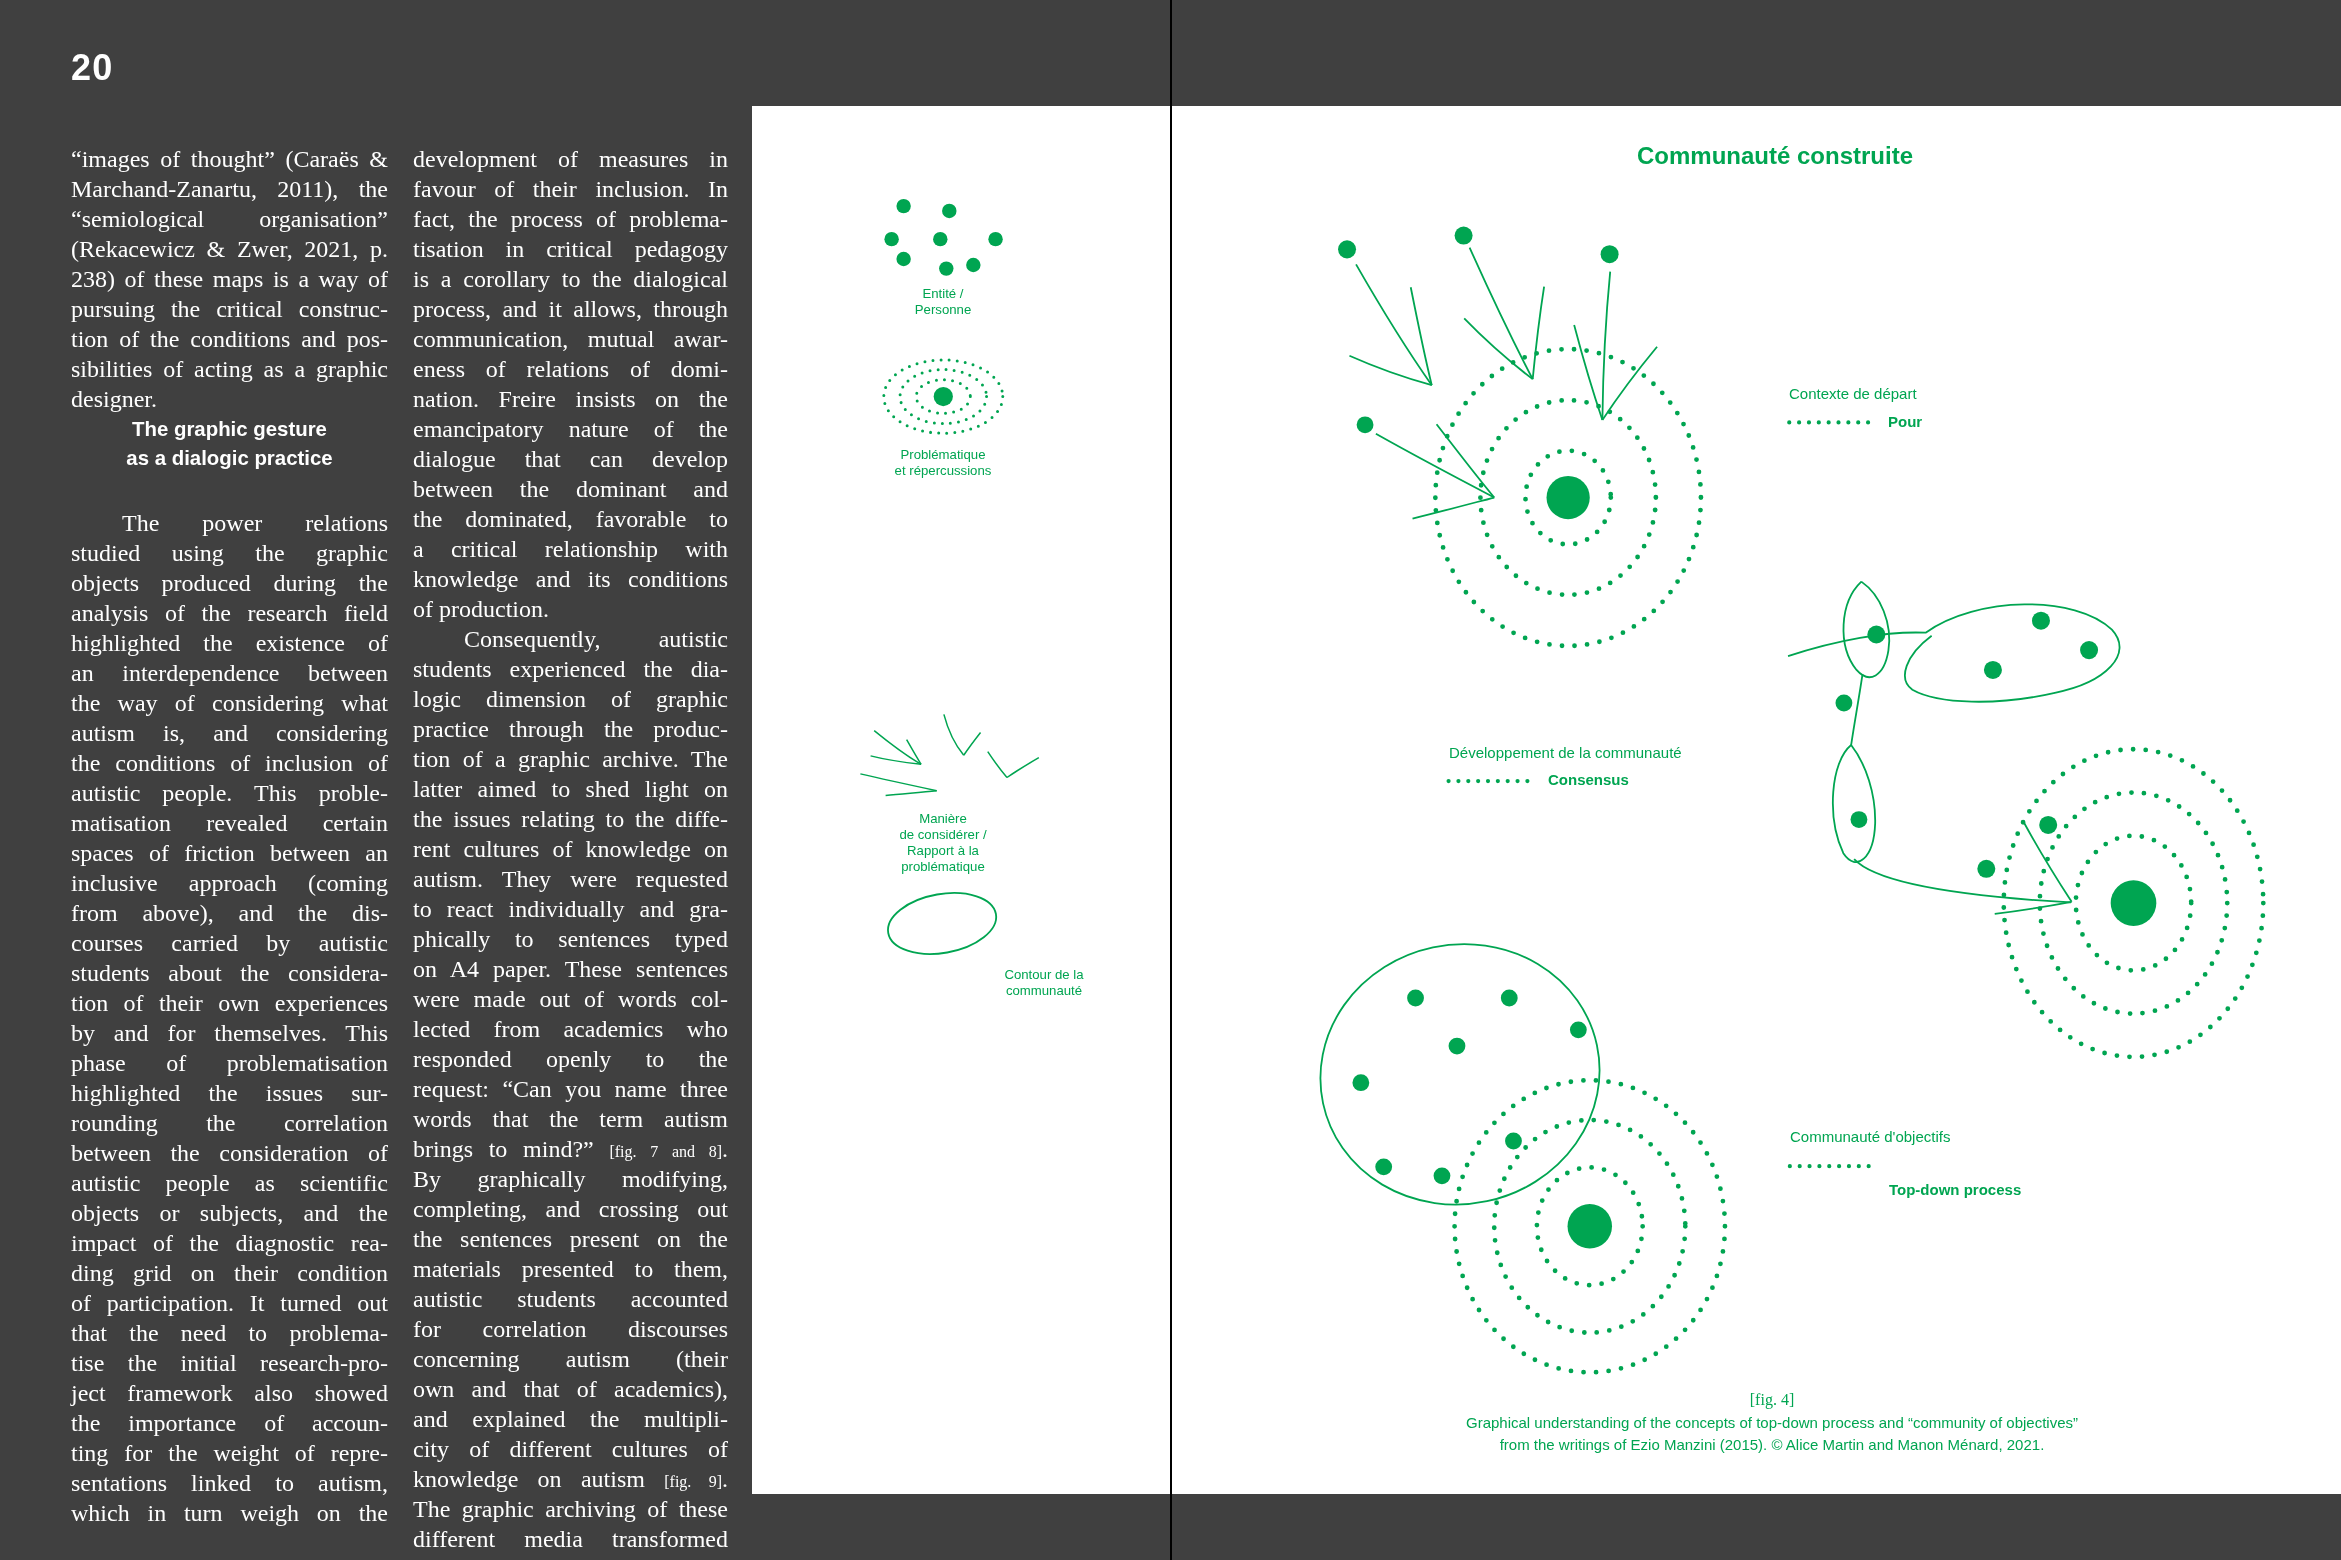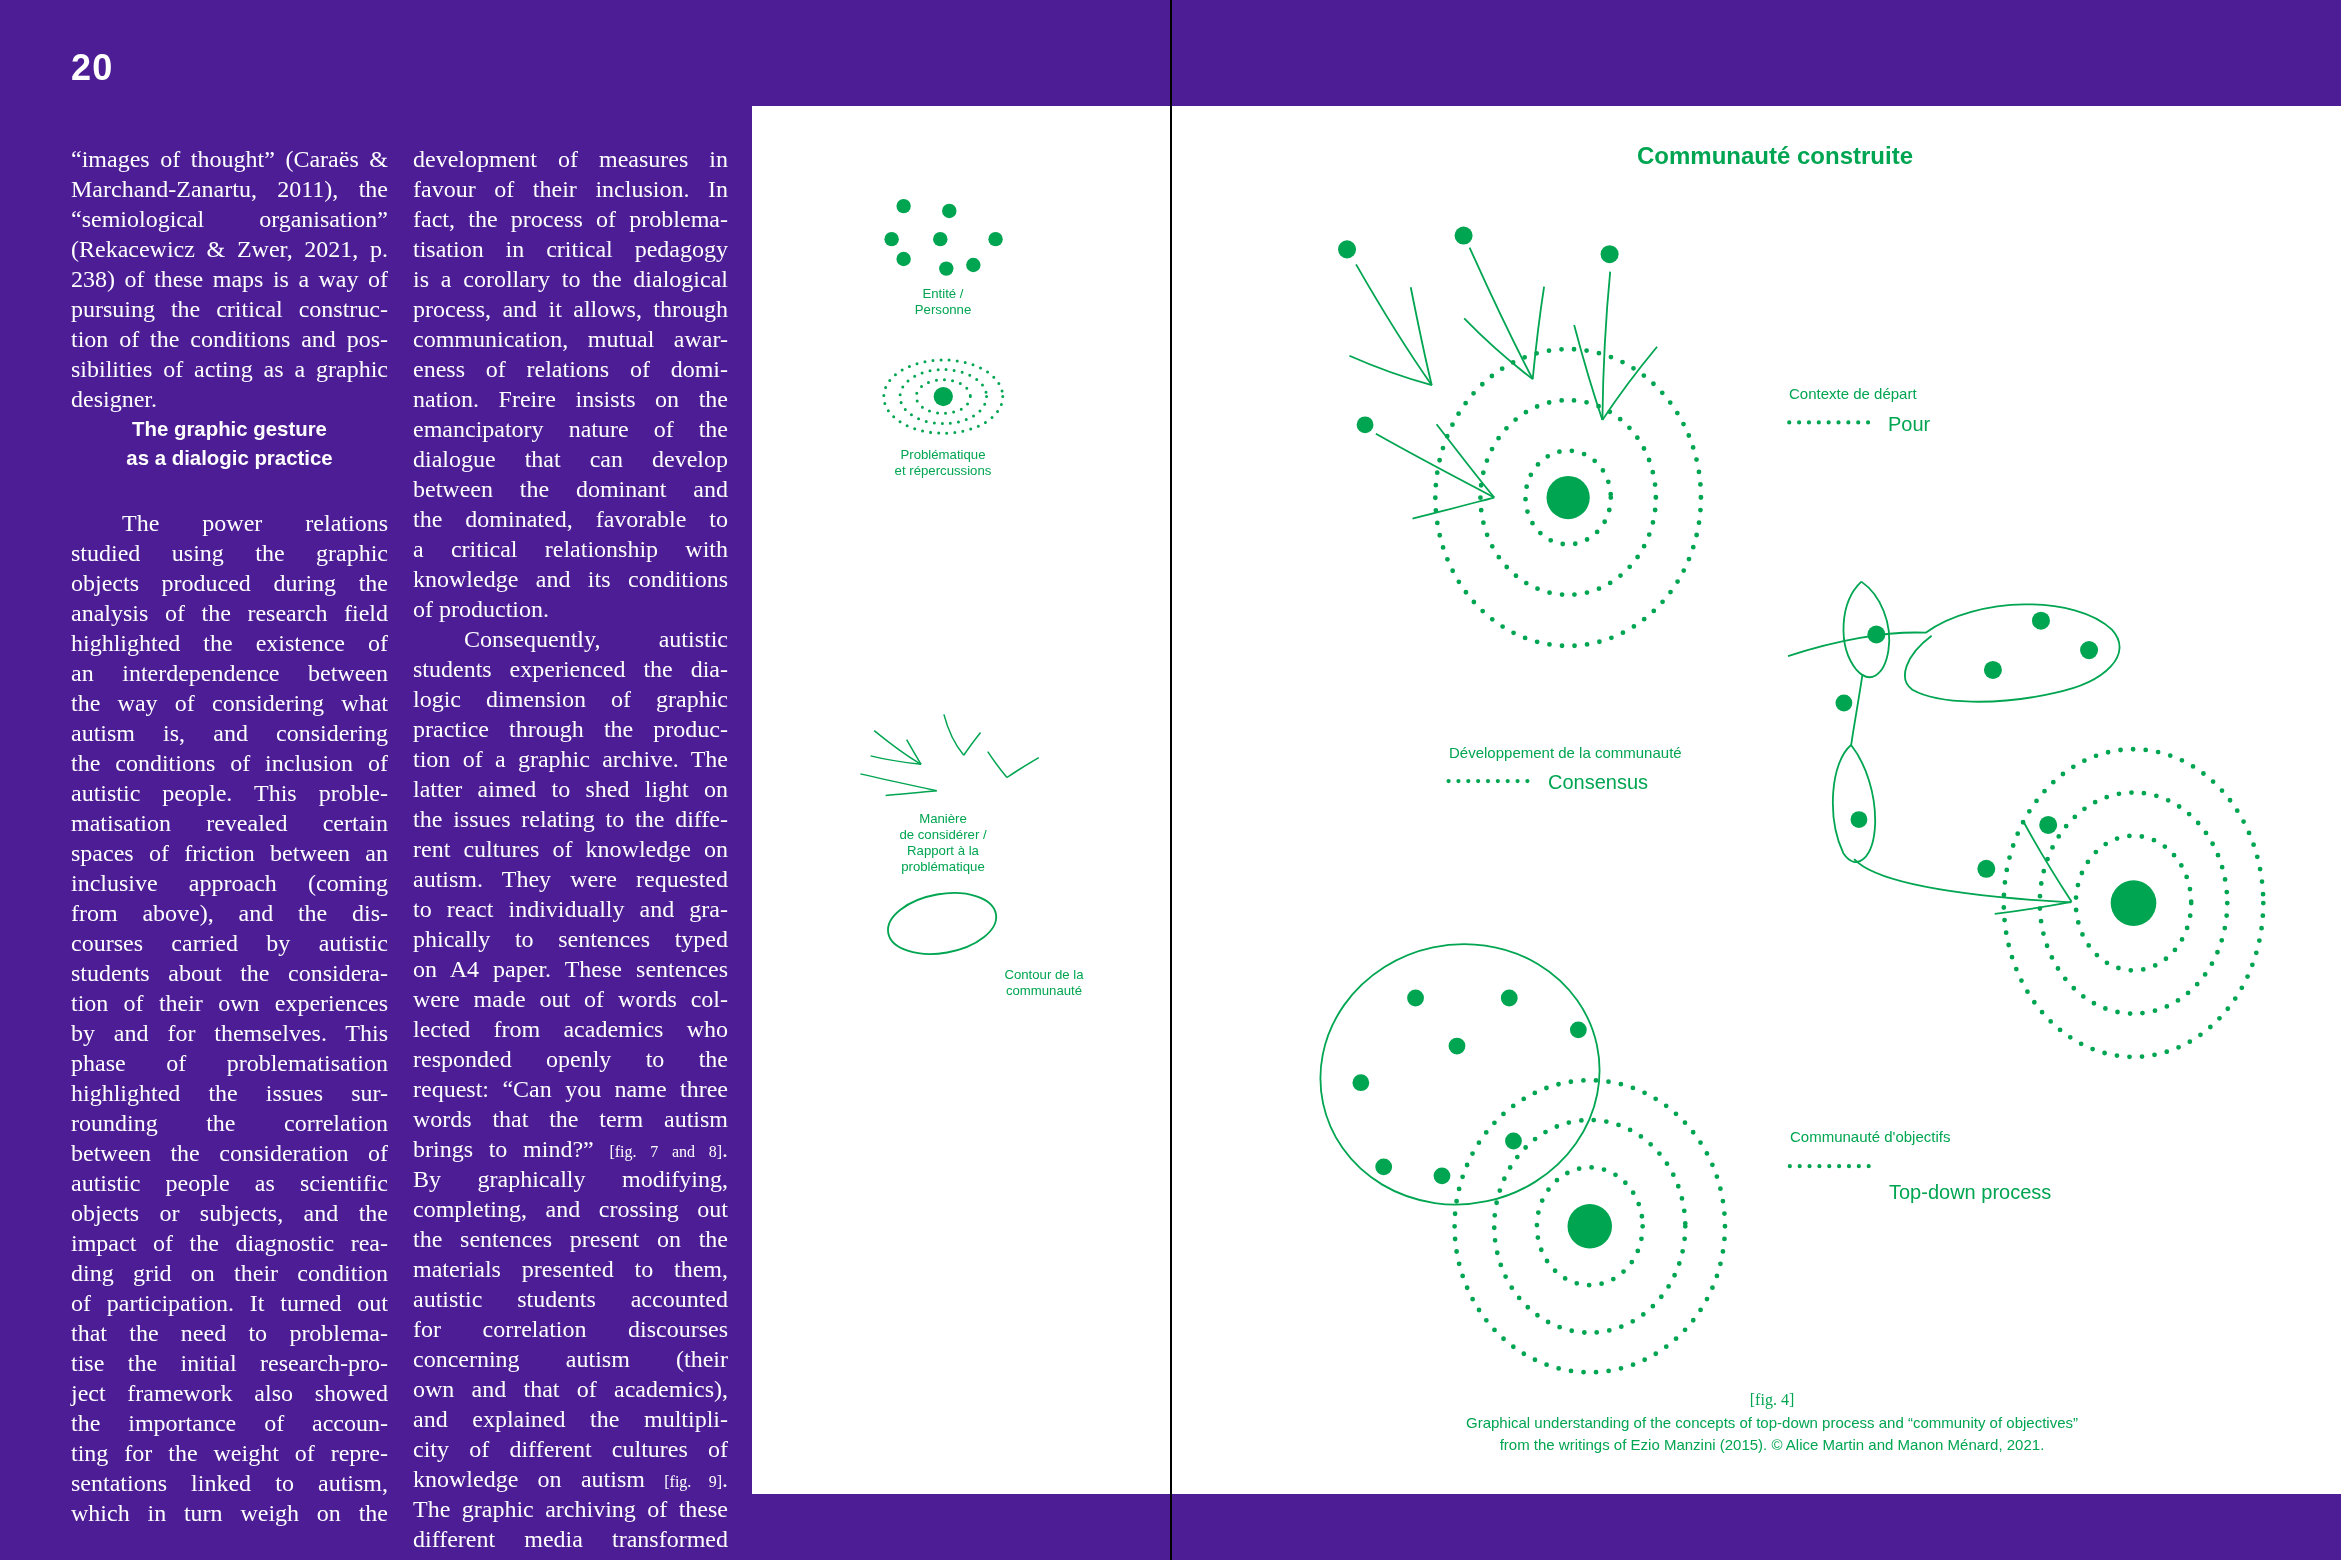--- a/index.html
+++ b/index.html
@@ -1,16 +1,16 @@
 <!DOCTYPE html>
 <html style="font-size:9.6px"><head>
 <meta charset="utf-8">
 <style>
   html,body{margin:0;padding:0;background:#00a551;}
-  .canvas{position:relative;width:2342px;height:1561px;background:#4c1d95;overflow:hidden;
+  .canvas{position:relative;width:2342px;height:1561px;background:#404040;overflow:hidden;
           font-family:"Liberation Sans",sans-serif;}
   .paper{position:absolute;left:752px;top:106px;width:1590px;height:1388px;background:#ffffff;}
   .fold{position:absolute;left:1170px;top:0;width:1.8px;height:1561px;background:#000;}
   .pagenum{position:absolute;left:71px;top:47px;color:#fff;font-weight:700;font-size:36px;letter-spacing:1.2px;}
   svg.overlay{position:absolute;left:0;top:0;pointer-events:none;}
 
   
   .tcol{position:absolute;color:#fff;font-family:"Liberation Serif",serif;font-size:24px;margin-top:6px;}
   .tcol .tline{height:30px;line-height:30px;text-align:justify;text-align-last:justify;white-space:nowrap;}
   .tcol .tline.tend{text-align-last:left;}
@@ -21,21 +21,21 @@
   .heading-block .tline{height:29px;line-height:29px;text-align:center;white-space:nowrap;}
 
   
   .leglab{position:absolute;transform:translateX(-50%);color:#00a551;font-size:13.2px;text-align:center;}
   .leglab .tline{height:16px;line-height:16px;white-space:nowrap;}
 
   
   .dtitle{position:absolute;left:1775px;top:142px;transform:translateX(-50%);
           white-space:nowrap;color:#00a551;font-weight:700;font-size:24px;}
   .dlabel{position:absolute;color:#00a551;font-size:15px;white-space:nowrap;}
-  .dvalue{position:absolute;color:#00a551;font-size:20px;font-weight:400;white-space:nowrap;}
+  .dvalue{position:absolute;color:#00a551;font-size:15px;font-weight:700;white-space:nowrap;}
   .caption{position:absolute;left:1772px;top:1388px;transform:translateX(-50%);
            color:#00a551;font-size:15px;text-align:center;}
   .caption .tline{height:21.6px;line-height:21.6px;white-space:nowrap;}
   .caption .tline:first-child{font-family:"Liberation Serif",serif;font-size:17px;height:24px;line-height:24px;}
 </style>
 </head>
 <body>
 
 <div class="canvas">
 

